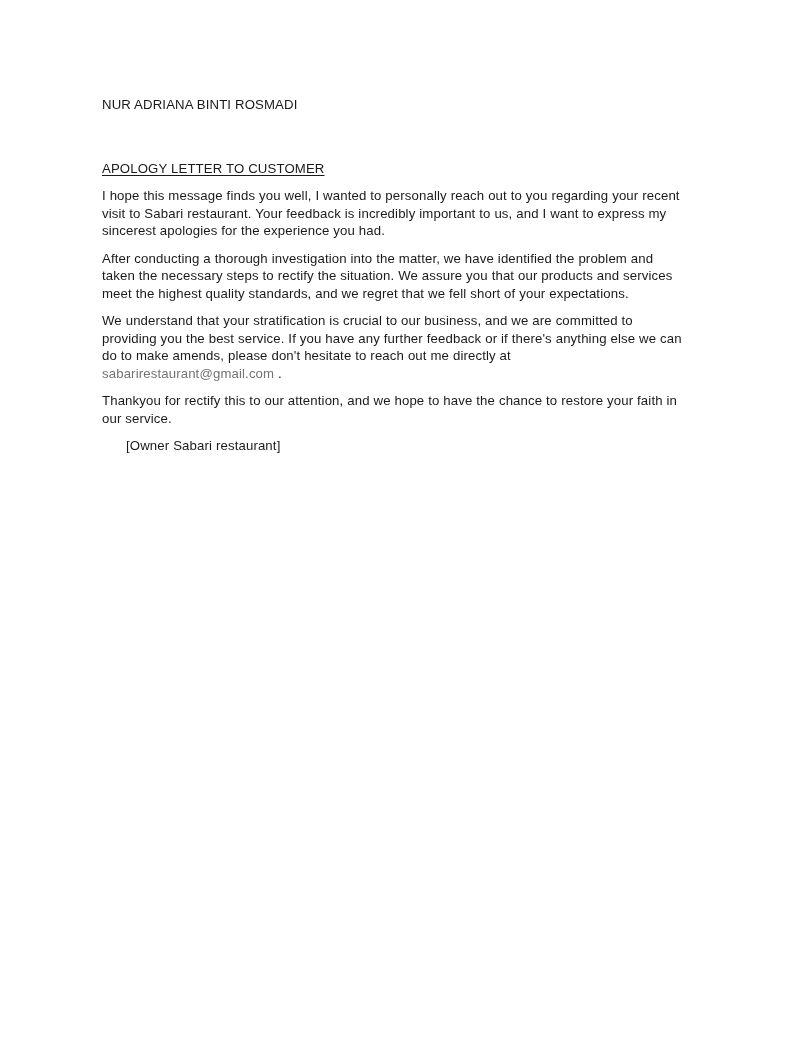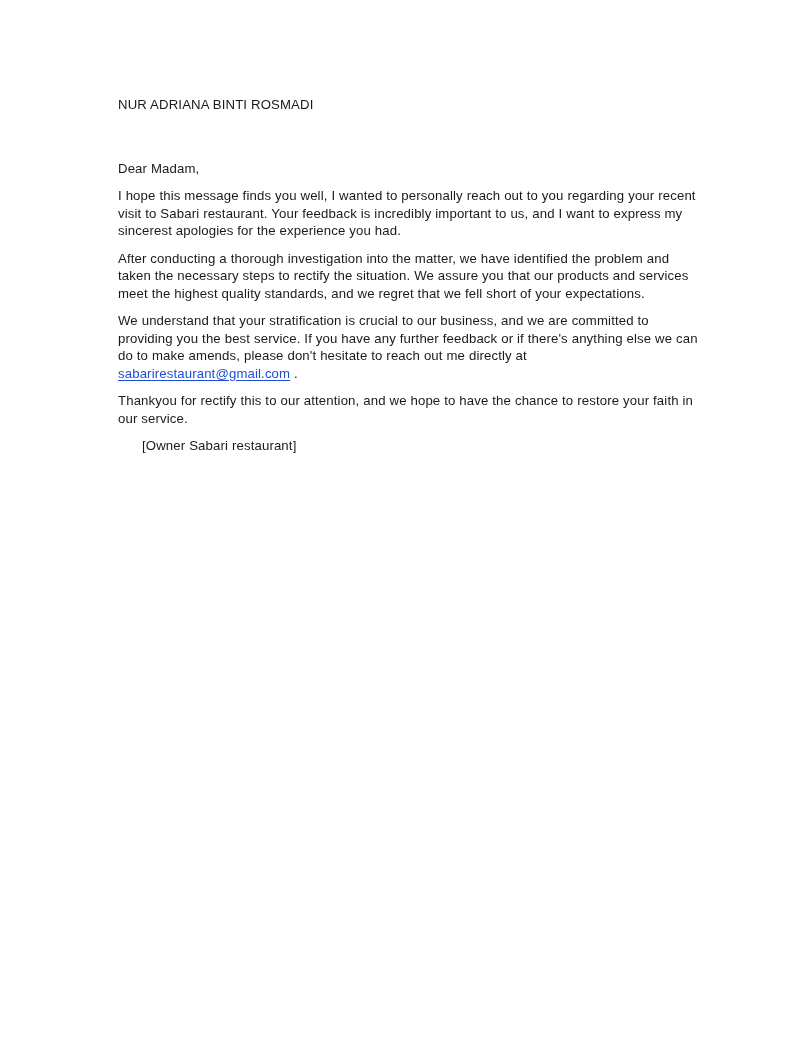--- a/index.html
+++ b/index.html
@@ -21,21 +21,20 @@
     width: 788px;
     height: 1044px;
     background: #ffffff;
     box-sizing: border-box;
   }
   .doc-body {
     position: absolute;
     left: 102px;
     top: 96px;
     width: 584px;
-    margin-left: 16px;
   }
   .line {
     font-size: 13.2px;
     line-height: 17.5px;
     letter-spacing: 0.01em;
     margin: 0;
     padding: 0;
     text-align: left;
     word-spacing: 0.005em;
   }
@@ -58,22 +57,21 @@
   .salutation {
     margin-bottom: 10px;
   }
   .para {
     margin: 0 0 10px 0;
   }
   .para:last-child {
     margin-bottom: 0;
   }
   .email-link {
-    color: #1d4ed8;
-    text-decoration: underline;
+    color: #737373;
     text-underline-offset: 2px;
     cursor: pointer;
   }
   .sig-line {
     margin: 0 0 10px 0;
   }
   .sig-line.last {
     margin-bottom: 0;
     padding-left: 24px;
   }
@@ -82,22 +80,22 @@
 <body>
 
 <div class="page">
   <div class="doc-body">
 
     <p class="line sender-name">NUR ADRIANA BINTI ROSMADI</p>
 
 
     <div class="spacer-block"></div>
 
+    <p class="line doc-title"><span class="title-text">APOLOGY LETTER TO CUSTOMER</span></p>
 
-    <p class="line salutation">Dear Madam,</p>
 
     <p class="line para">I hope this message finds you well, I wanted to personally reach out to you regarding your recent visit to Sabari restaurant. Your feedback is incredibly important to us, and I want to express my sincerest apologies for the experience you had.</p>
 
     <p class="line para">After conducting a thorough investigation into the matter, we have identified the problem and taken the necessary steps to rectify the situation. We assure you that our products and services meet the highest quality standards, and we regret that we fell short of your expectations.</p>
 
     <p class="line para"><span>We understand that your stratification is crucial to our business, and we are committed to providing you the best service. If you have any further feedback or if there's anything else we can do to make amends, please don't hesitate to reach out me directly at </span><span class="email-link">sabarirestaurant@gmail.com</span><span> .</span></p>
 
     <p class="line para">Thankyou for rectify this to our attention, and we hope to have the chance to restore your faith in our service.</p>
 
 

